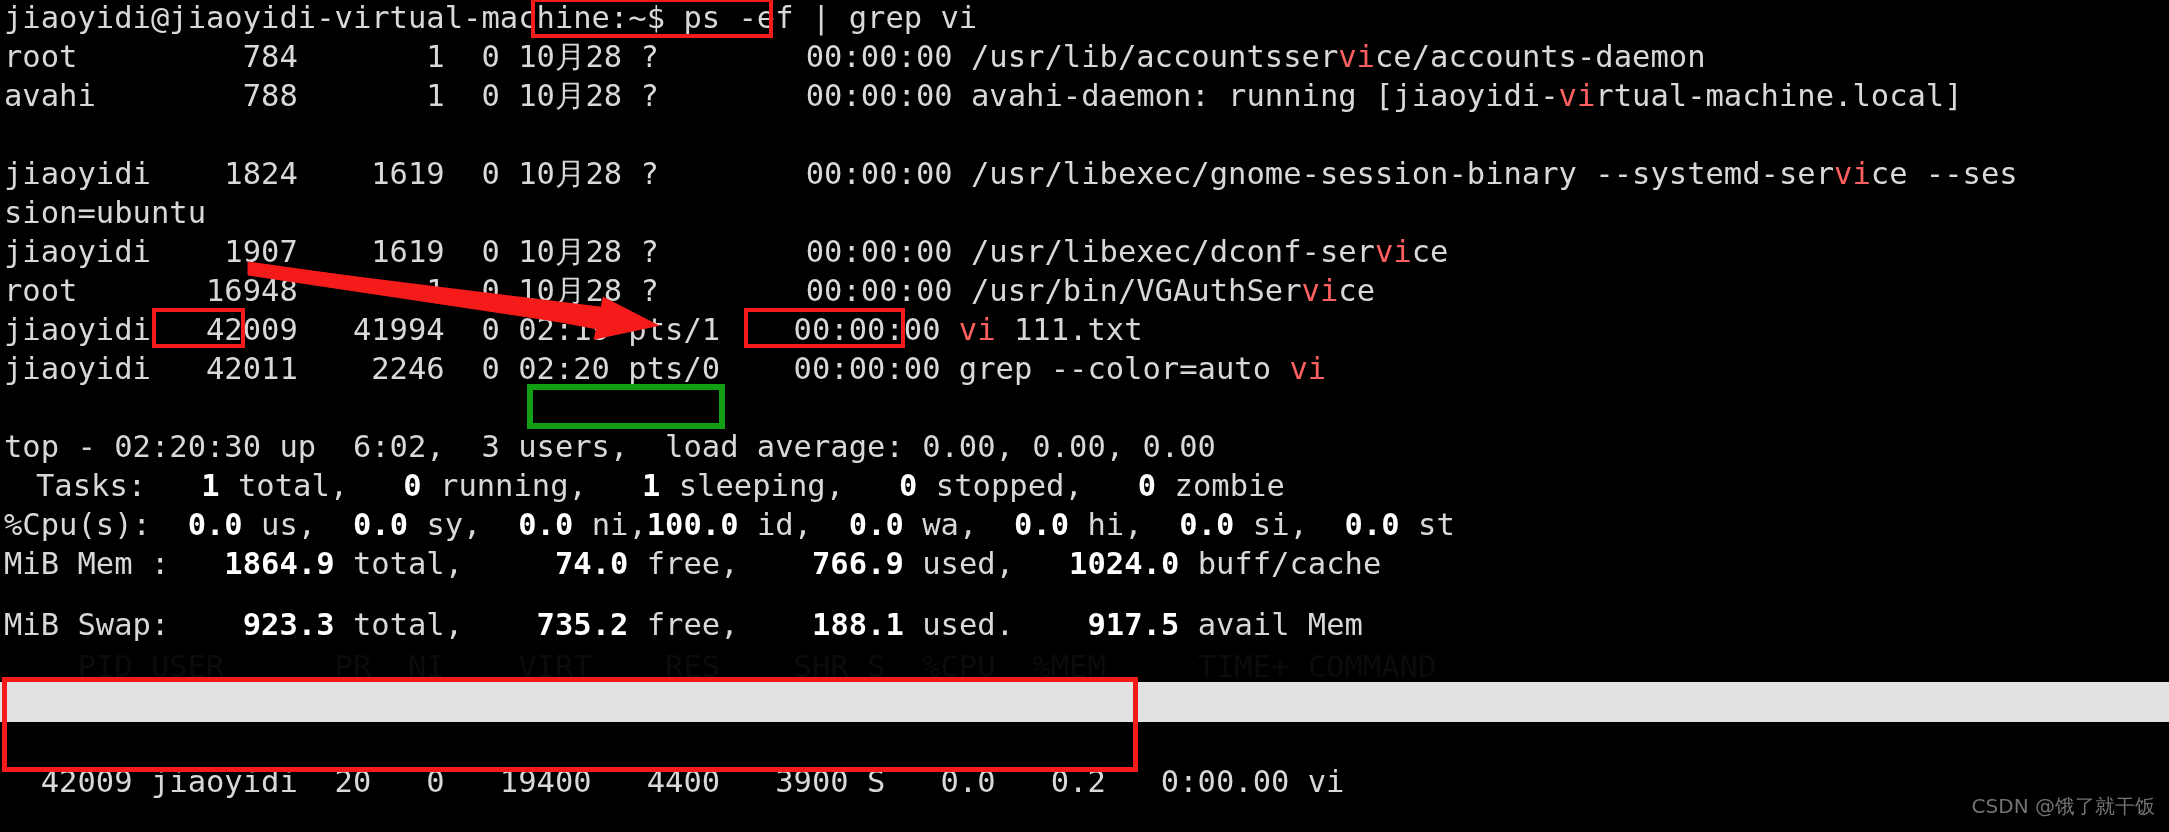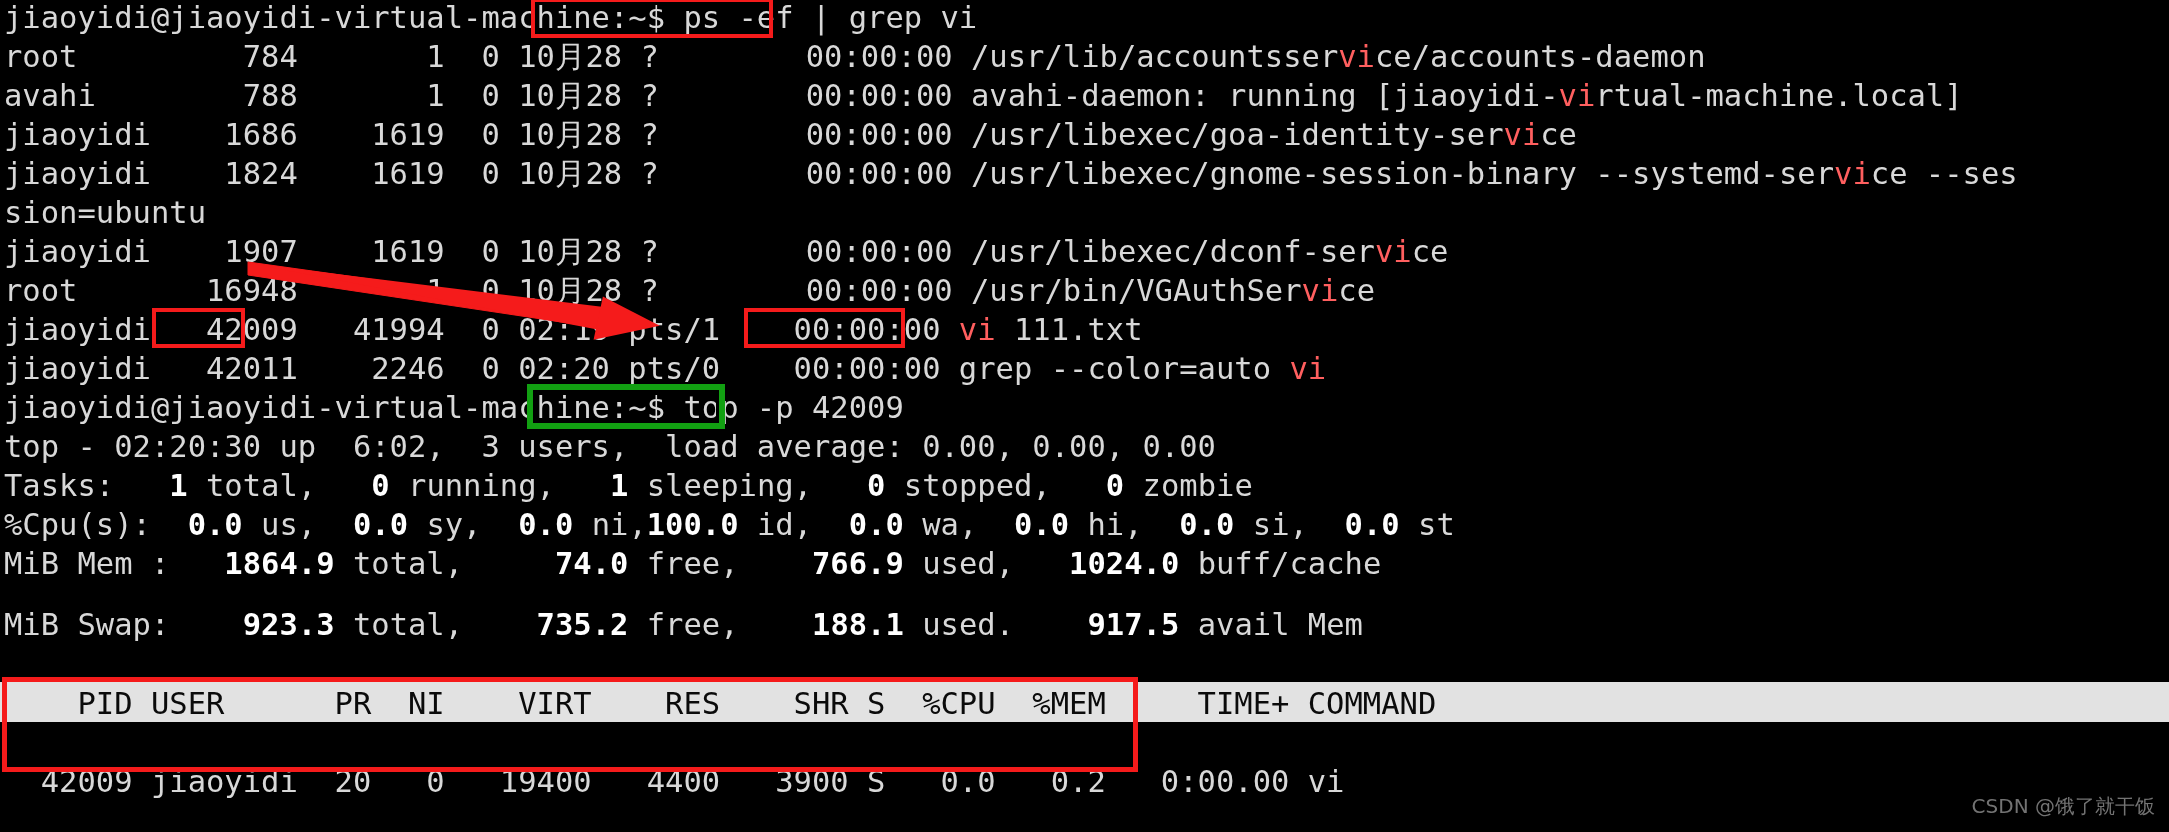--- a/index.html
+++ b/index.html
@@ -46,21 +46,21 @@
     position: absolute;
     left: 0px;
     top: 682px;
     width: 2169px;
     height: 40px;
     background: #e2e2e2;
   }
   #top-header-text {
     position: absolute;
     left: 4px;
-    top: 684px;
+    top: 647px;
     white-space: pre;
     color: #0b0b0b;
     font-family: "DejaVu Sans Mono", "Liberation Mono", monospace;
     font-size: 30.5px;
     line-height: 39.5px;
   }
 
   
   .anno-box {
     position: absolute;
@@ -101,39 +101,37 @@
 <body>
 
 <div id="terminal">
 
   <div class="tline" style="top:-2px;"><span>jiaoyidi@jiaoyidi-virtual-machine:~$ </span><span>ps -ef | grep vi</span></div>
 
   <div class="tline" style="top:37px;">root         784       1  0 10月28 ?        00:00:00 /usr/lib/accountsser<span class="grep-hit">vi</span>ce/accounts-daemon</div>
 
   <div class="tline" style="top:76px;">avahi        788       1  0 10月28 ?        00:00:00 avahi-daemon: running [jiaoyidi-<span class="grep-hit">vi</span>rtual-machine.local]</div>
 
-  <div class="tline" style="top:115px;">jiaoyidi    1686    1619  0 10月28 ?        00:00:00 /usr/libexec/goa-identity-ser<span class="grep-hit">vi</span>ce</div>
 
   <div class="tline" style="top:154px;">jiaoyidi    1824    1619  0 10月28 ?        00:00:00 /usr/libexec/gnome-session-binary --systemd-ser<span class="grep-hit">vi</span>ce --ses</div>
 
   <div class="tline" style="top:193px;">sion=ubuntu</div>
 
   <div class="tline" style="top:232px;">jiaoyidi    1907    1619  0 10月28 ?        00:00:00 /usr/libexec/dconf-ser<span class="grep-hit">vi</span>ce</div>
 
   <div class="tline" style="top:271px;">root       16948       1  0 10月28 ?        00:00:00 /usr/bin/VGAuthSer<span class="grep-hit">vi</span>ce</div>
 
   <div class="tline" style="top:310px;">jiaoyidi   42009   41994  0 02:19 pts/1    00:00:00 <span class="grep-hit">vi</span> 111.txt</div>
 
   <div class="tline" style="top:349px;">jiaoyidi   42011    2246  0 02:20 pts/0    00:00:00 grep --color=auto <span class="grep-hit">vi</span></div>
 
-  <div class="tline" style="top:388px;"><span>jiaoyidi@jiaoyidi-virtual-machine:~$ </span><span>top -p 42009</span></div>
 
   <div class="tline" style="top:427px;">top - 02:20:30 up  6:02,  3 users,  load average: 0.00, 0.00, 0.00</div>
 
-  <div class="tline" style="top:466px;">Tasks:   <span class="bold">1</span> total,   <span class="bold">0</span> running,   <span class="bold">1</span> sleeping,   <span class="bold">0</span> stopped,   <span class="bold">0</span> zombie</div>
+  <div class="tline" style="top:466px;margin-left:32px;">Tasks:   <span class="bold">1</span> total,   <span class="bold">0</span> running,   <span class="bold">1</span> sleeping,   <span class="bold">0</span> stopped,   <span class="bold">0</span> zombie</div>
 
   <div class="tline" style="top:505px;">%Cpu(s):  <span class="bold">0.0</span> us,  <span class="bold">0.0</span> sy,  <span class="bold">0.0</span> ni,<span class="bold">100.0</span> id,  <span class="bold">0.0</span> wa,  <span class="bold">0.0</span> hi,  <span class="bold">0.0</span> si,  <span class="bold">0.0</span> st</div>
 
   <div class="tline" style="top:544px;">MiB Mem :   <span class="bold">1864.9</span> total,     <span class="bold">74.0</span> free,    <span class="bold">766.9</span> used,   <span class="bold">1024.0</span> buff/cache</div>
 
   <div class="tline" style="top:583px;margin-top:22px;">MiB Swap:    <span class="bold">923.3</span> total,    <span class="bold">735.2</span> free,    <span class="bold">188.1</span> used.    <span class="bold">917.5</span> avail Mem</div>
 
   <div id="top-header-bar"></div>
   <div id="top-header-text">    PID USER      PR  NI    VIRT    RES    SHR S  %CPU  %MEM     TIME+ COMMAND</div>
 

